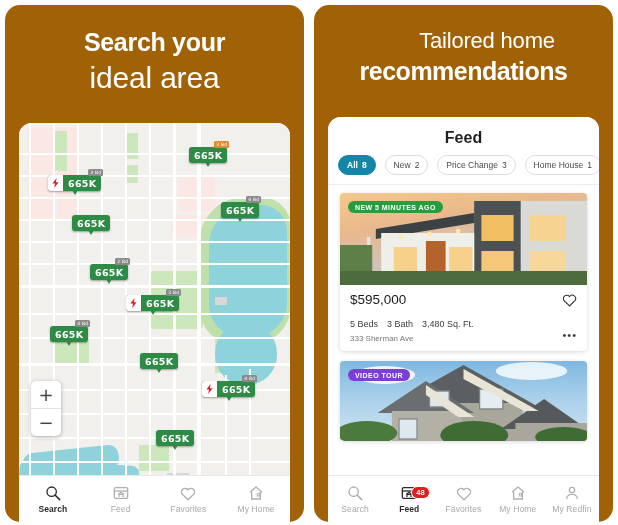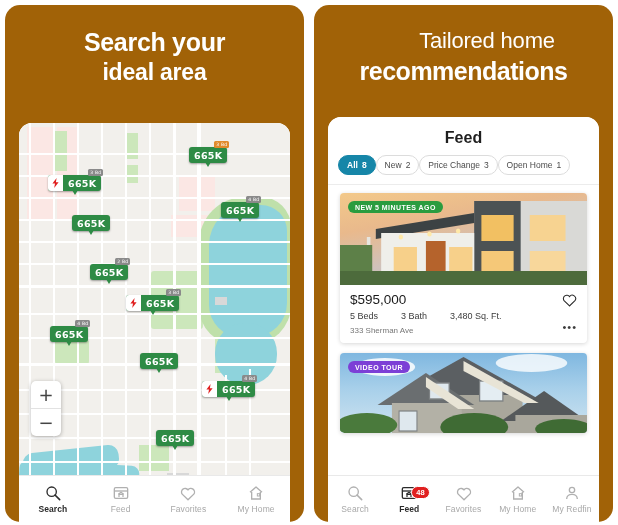--- a/index.html
+++ b/index.html
@@ -12,21 +12,21 @@
   .panel{
     position:relative;background:#a16207;border-radius:15px;
     overflow:hidden;
   }
   .panel.left{width:299px;height:517px;margin:5px 5px 3px 5px;}
   .panel.right{width:299px;height:517px;margin:5px 5px 3px 5px;}
 
   
   .hdr{text-align:center;color:#fff;padding-top:22px;}
   .hdr .l1{font-size:25px;font-weight:bold;letter-spacing:-0.3px;line-height:1.22;}
-  .hdr .l2{font-size:23px;font-weight:bold;letter-spacing:-0.2px;line-height:1.3;}
+  .hdr .l2{font-size:30px;font-weight:normal;letter-spacing:-0.2px;line-height:1.3;}
   .hdr.r .l1{font-size:22px;font-weight:normal;letter-spacing:-0.2px;line-height:1.3;padding-left:47px;}
   .hdr.r .l2{font-size:25px;font-weight:bold;letter-spacing:-0.5px;line-height:1.25;}
 
   
   .phone{
     position:absolute;left:14px;right:14px;bottom:0;top:118px;
     background:#fff;border-radius:13px 13px 0 0;overflow:hidden;
   }
   .phone.r{top:112px;}
 
@@ -72,36 +72,36 @@
   .nav .ic{height:17px;display:flex;align-items:flex-end;}
   .nav .lb{font-size:8.5px;color:#a8a8a8;letter-spacing:.1px;}
   .nav .it.on .lb{color:#2b2b2b;font-weight:bold;}
   .badge48{position:absolute;top:2px;left:50%;margin-left:2px;background:#e02020;color:#fff;
        font-size:7.5px;font-weight:bold;border-radius:7px;padding:1px 4px;line-height:1.2;
        border:1.2px solid #fff;}
 
   
   .feedwrap{position:absolute;inset:0 0 44px 0;background:#fff;overflow:hidden;}
   .feedtitle{text-align:center;font-size:16px;font-weight:bold;color:#1f1f1f;padding:12px 0 8px;}
-  .chips{display:flex;gap:0;padding:0 10px 9px;}
+  .chips{display:flex;gap:9px;padding:0 10px 9px;}
   .chip{border:1px solid #dcdcdc;border-radius:11px;height:18px;padding:0 8px;display:flex;
         align-items:center;gap:4px;font-size:8.5px;color:#4a4a4a;background:#fff;white-space:nowrap;}
   .chip .cnt{font-size:8.5px;color:#4a4a4a;}
   .chip.on{background:#1686a8;border-color:#1686a8;color:#fff;font-weight:bold;}
   .chip.on .cnt{color:#fff;}
   .feedsep{height:1px;background:#ececec;margin:0 0 8px;}
 
   .card{margin:0 12px 10px;background:#fff;border-radius:4px;
         box-shadow:0 1px 4px rgba(0,0,0,.16);overflow:hidden;}
   .cimg{height:92px;position:relative;overflow:hidden;}
   .cimg .tagp{position:absolute;top:8px;left:8px;border-radius:9px;padding:2.5px 7px;
         font-size:7px;font-weight:bold;color:#fff;letter-spacing:.45px;}
   .cinfo{padding:7px 10px 8px;position:relative;}
   .price{font-size:13.5px;font-weight:normal;color:#1a1a1a;}
-  .specs{font-size:9px;color:#3c3c3c;margin-top:4px;display:flex;gap:23px;}
+  .specs{font-size:9px;color:#3c3c3c;margin-top:12px;display:flex;gap:9px;}
   .addr{font-size:8px;color:#777;margin-top:5px;}
   .heart{position:absolute;right:10px;top:8px;}
   .dots{position:absolute;right:10px;bottom:10px;color:#3c3c3c;font-size:11px;letter-spacing:1px;line-height:1;}
 
   
   .h1sky{position:absolute;inset:0;background:linear-gradient(170deg,#f3c98a 0%,#e9b98c 30%,#cfc2bb 60%,#b9b2ad 100%);}
   .h2sky{position:absolute;inset:0;background:linear-gradient(180deg,#7fb7e0 0%,#a8d0ea 45%,#cfe3f0 100%);}
 </style>
 </head>
 <body>
@@ -288,21 +288,21 @@
             </div>
             <div class="chip">
               <span>New</span>
               <span class="cnt">2</span>
             </div>
             <div class="chip">
               <span>Price Change</span>
               <span class="cnt">3</span>
             </div>
             <div class="chip">
-              <span>Open Home</span>
+              <span>Home House</span>
               <span class="cnt">1</span>
             </div>
           </div>
         <div class="feedsep"></div>
 
         <div class="card">
           <div class="cimg">
             <div class="h1sky"></div>
             <svg width="100%" height="92" viewBox="0 0 276 92" preserveAspectRatio="none" style="position:absolute;inset:0;">
               <rect x="150" y="8" width="126" height="84" fill="#9aa0a0"></rect>

